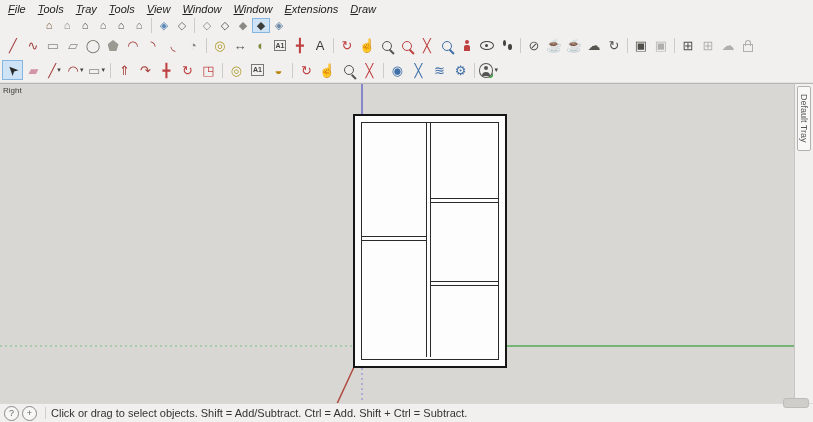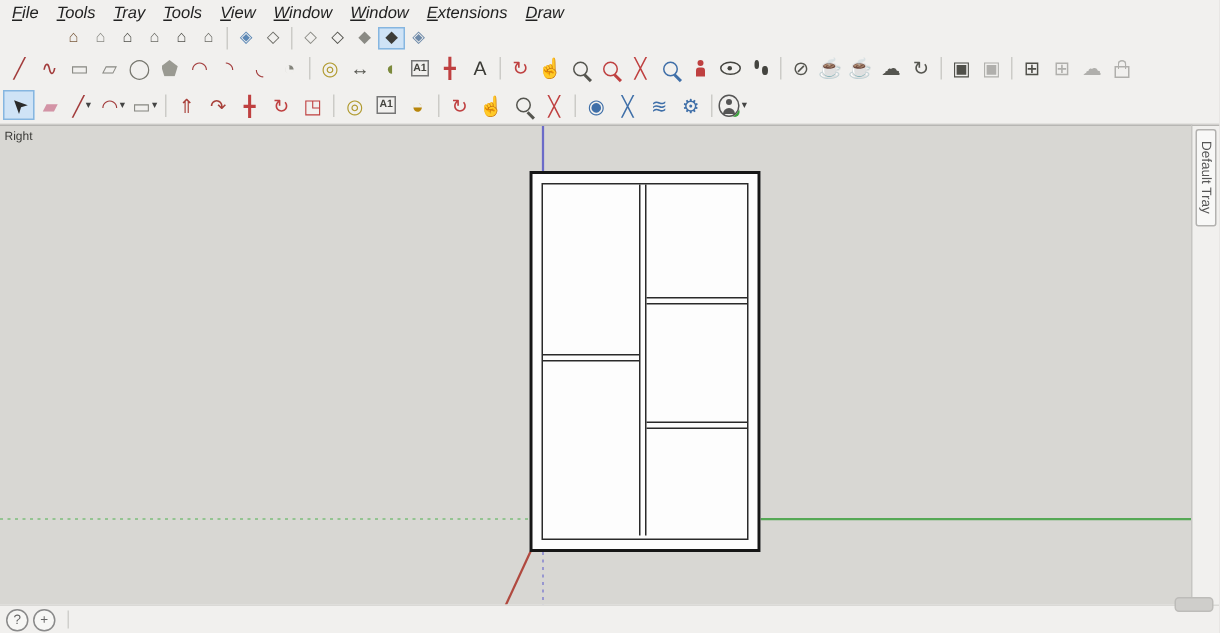--- a/index.html
+++ b/index.html
@@ -340,13 +340,14 @@
 </div>
 
 <div id="tray-strip">
   <div id="tray-tab">Default Tray</div>
 </div>
 <div id="scroll-grip"></div>
 
 <div id="statusbar">
   <span id="sb-icons"><span class="sb-ic" style="margin-right: 3px;">?</span><span class="sb-ic" style="margin-right: 3px;">+</span></span>
   <span class="sb-sep"></span>
+  <span id="sb-hint">Click or drag to select objects. Shift = Add/Subtract. Ctrl = Add. Shift + Ctrl = Subtract.</span>
 </div>
 
 </body></html>

